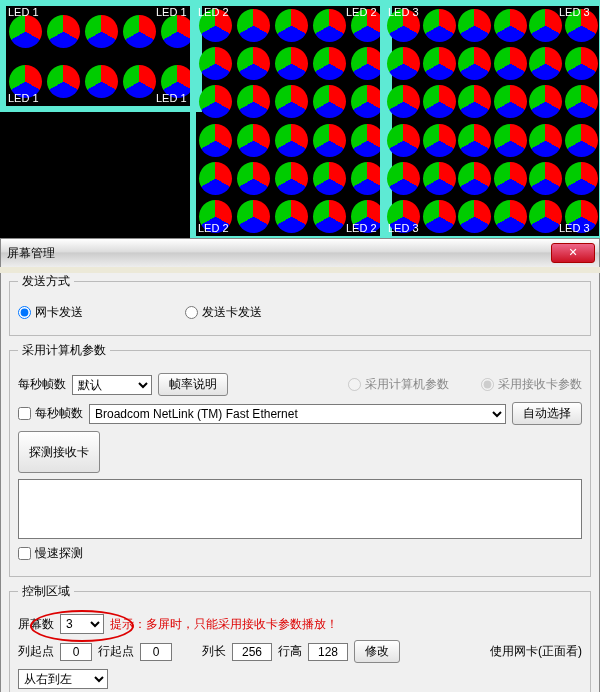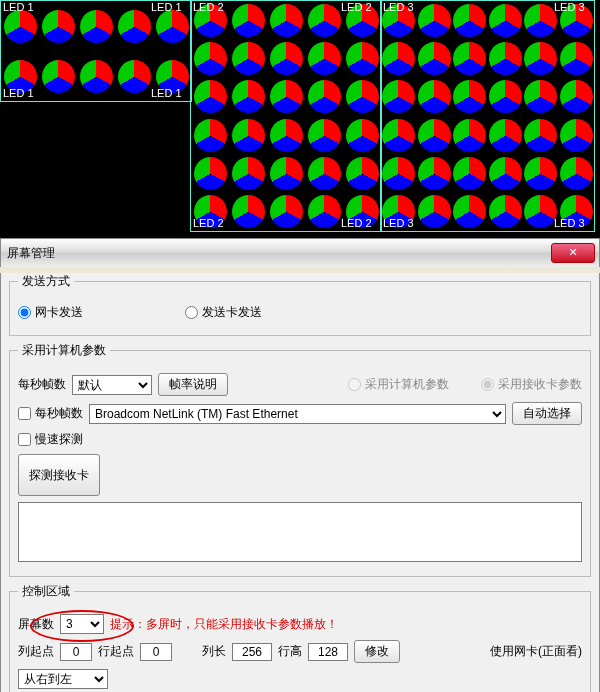--- a/index.html
+++ b/index.html
@@ -1,17 +1,17 @@
 <!DOCTYPE html>
 <html><head>
 <meta charset="utf-8">
 <style>
 body{margin:0;font-family:"Microsoft YaHei",Tahoma,sans-serif;font-size:12px;background:#ece9d8;width:600px}
 .preview{background:#000;height:238px;position:relative}
-.led-screen{position:absolute;border:1px solid #5eead4;overflow:hidden}
+.led-screen{position:absolute;border:6px solid #5eead4;overflow:hidden}
 .pie{width:33px;height:33px;border-radius:50%;background:conic-gradient(#f00 0 120deg,#00f 120deg 240deg,#0c0 240deg 360deg);position:absolute}
 .led-label{color:#fff;font-size:11px;font-family:Arial;position:absolute}
 .titlebar{background:linear-gradient(#fff,#ddd 45%,#ccc 50%,#eee);height:28px;border:1px solid #888;border-bottom:none;display:flex;align-items:center;padding:0 6px;position:relative}
 .titlebar .close{position:absolute;right:4px;top:4px;width:42px;height:18px;background:linear-gradient(#e68,#c12);border-radius:3px;color:#fff;text-align:center;line-height:16px;font-size:11px;border:1px solid #a00}
 .dialog{background:#f0f0f0;border:1px solid #888;border-top:none;padding:0 8px 8px 8px}
 fieldset{border:1px solid #bbb;margin:6px 0;padding:8px}
 legend{padding:0 4px}
 .row{display:flex;align-items:center;gap:6px;margin:6px 0;flex-wrap:wrap}
 input[type=radio]{margin:0 4px 0 0;vertical-align:middle}
 input[type=checkbox]{margin:0 4px 0 0;vertical-align:middle}
@@ -153,26 +153,26 @@
       <span class="flex-spacer"></span>
       <label class="disabled"><input type="radio" disabled="" style=""><span>采用计算机参数</span></label>
       <span style="width:20px"></span>
       <label class="disabled"><input type="radio" disabled="" checked="" style=""><span>采用接收卡参数</span></label>
     </div>
     <div class="row">
       <label><input type="checkbox" style=""><span>每秒帧数</span></label>
       <select style="flex:1"><option>Broadcom NetLink (TM) Fast Ethernet</option></select>
       <button>自动选择</button>
     </div>
-    <div class="row">
-      <label><input type="checkbox" style=""><span>慢速探测</span></label>
-    </div>
     <div class="row" style="align-items:flex-start">
       <button style="height:42px">探测接收卡</button>
       <textarea class="textarea-big" style=""></textarea>
+    </div>
+    <div class="row">
+      <label><input type="checkbox" style=""><span>慢速探测</span></label>
     </div>
   </fieldset>
 
   <fieldset>
     <legend>控制区域</legend>
     <div class="row control-row">
       <div class="red-circle"></div>
       <span>屏幕数</span>
       <select style="width:44px"><option>3</option></select>
       <span class="red-text">提示：多屏时，只能采用接收卡参数播放！</span>

